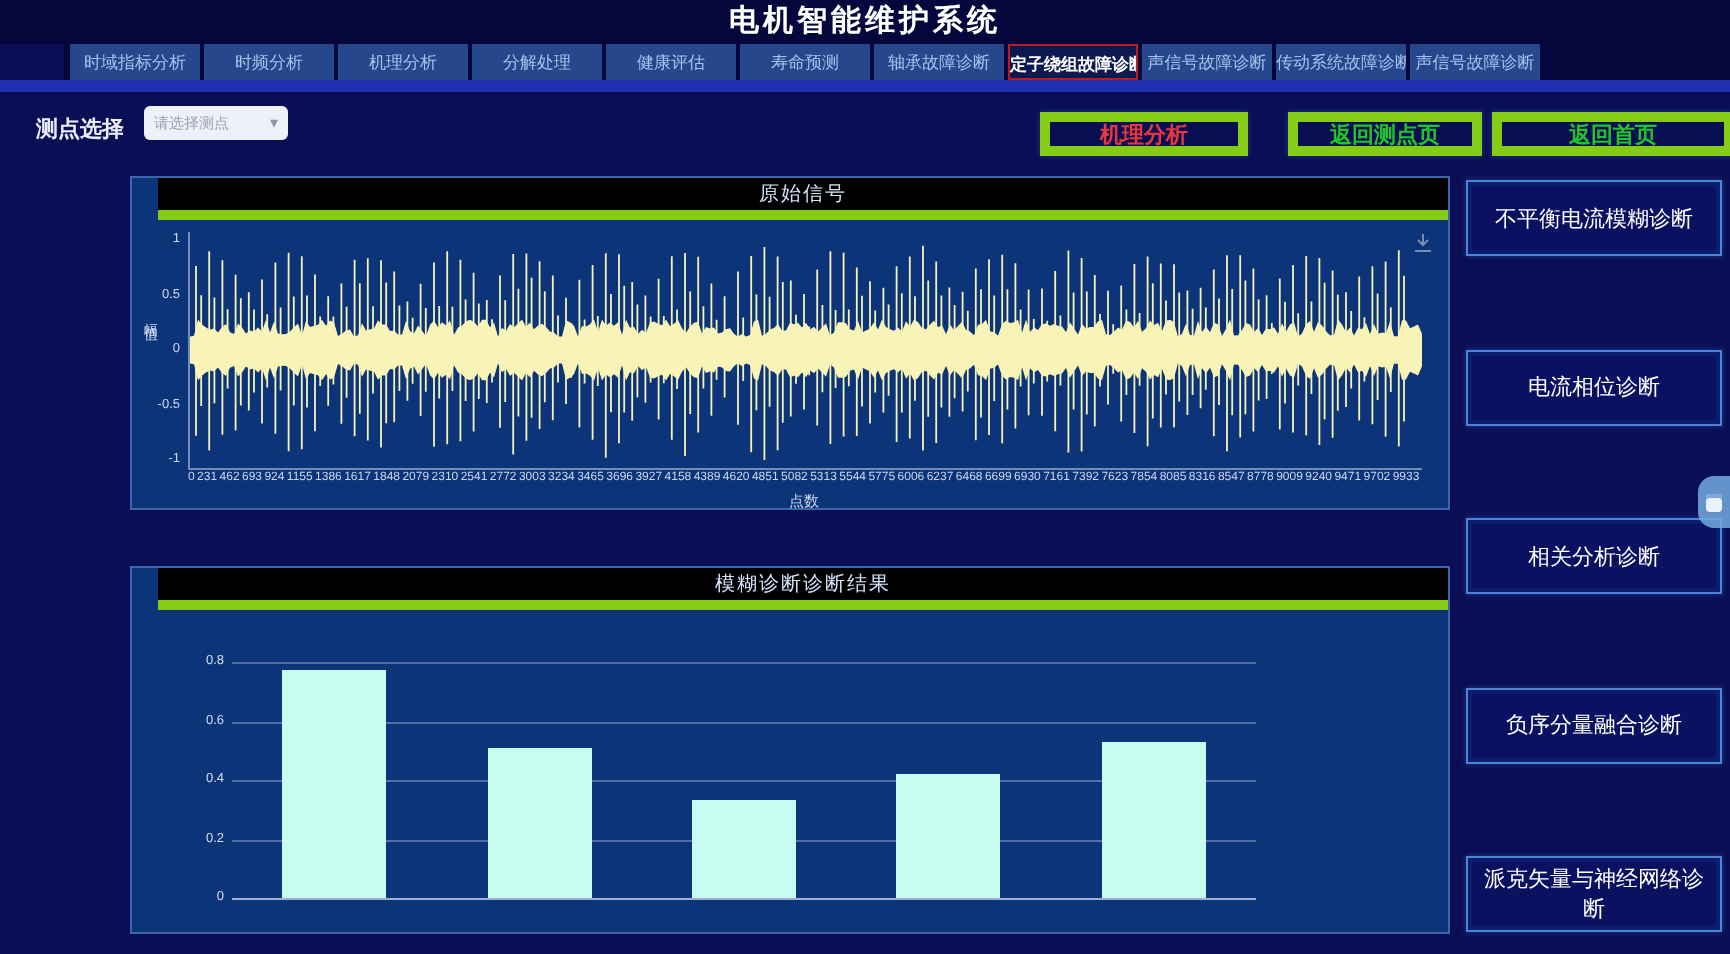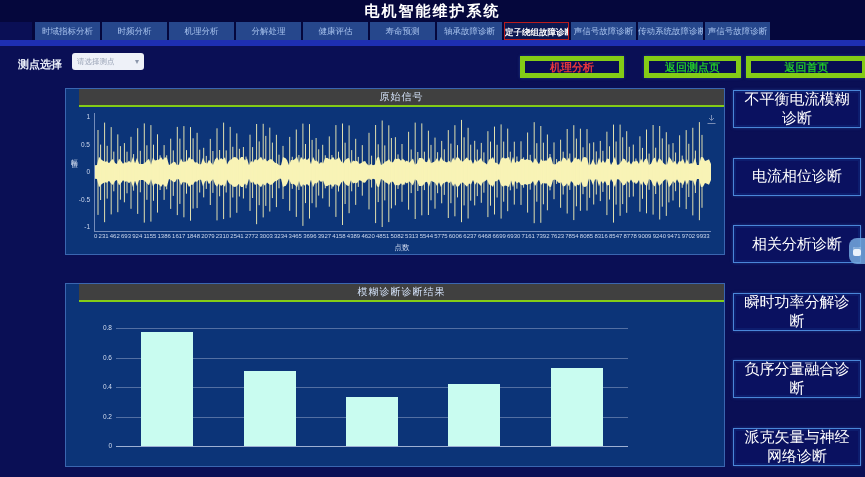--- a/index.html
+++ b/index.html
@@ -21,21 +21,21 @@
   .dropdown{position:absolute;left:72px;top:53px;width:72px;height:17px;background:#eef1f8;border-radius:3px;
             display:flex;align-items:center;justify-content:space-between;padding:0 5px;box-sizing:border-box;cursor:pointer;}
   .dropdown .ph{font-size:7.5px;color:#98a2b5;}
   .dropdown .chev{font-size:8px;color:#8b96aa;line-height:1;}
   
   .action-btn{position:absolute;top:56px;height:22px;border:5px solid #84cc16;background:rgba(8,14,80,.55);
               box-shadow:0 0 3px rgba(70,130,220,.35);display:flex;align-items:center;justify-content:center;
               font-size:11px;font-weight:600;cursor:pointer;box-sizing:border-box;}
   
   .panel{position:absolute;border:1px solid #3a66b0;background:#0c3478;box-sizing:border-box;}
-  .panel-header{height:16px;background:#404040;border-bottom:2px solid #84cc16;display:flex;align-items:center;justify-content:center;margin-left:13px;}
+  .panel-header{height:16px;background:#000000;border-bottom:5px solid #84cc16;display:flex;align-items:center;justify-content:center;margin-left:13px;}
   .panel-header span{font-size:10px;color:#d3e1f8;letter-spacing:1px;}
   .panel-body{position:relative;width:100%;}
   .wf-panel{left:65px;top:88px;width:660px;height:167px;}
   .wf-panel .panel-body{height:150px;}
   .bar-panel{left:65px;top:283px;width:660px;height:184px;}
   .bar-panel .panel-body{height:167px;}
   
   .save-ico{position:absolute;right:7px;top:4px;cursor:pointer;opacity:.8;}
   .wf-ylabel{position:absolute;left:3px;top:46px;writing-mode:vertical-rl;font-size:7px;color:#cdd8ee;letter-spacing:2px;}
   .wf-yticks{position:absolute;left:0;top:6px;width:26px;height:118px;}
@@ -50,21 +50,21 @@
   .gridline{position:absolute;left:0;width:100%;height:0;border-top:1px solid rgba(170,185,215,.45);}
   .gridline.zero{border-top:1px solid rgba(195,208,235,.8);}
   .bar-ytick{position:absolute;left:-30px;width:26px;text-align:right;font-size:6.5px;color:#d5def0;}
   .bars{position:absolute;left:0;top:0;width:100%;height:118px;display:flex;justify-content:space-around;align-items:flex-end;}
   .bar{width:52px;}
   
   .side-col{position:absolute;left:733px;top:90px;width:128px;height:376px;
             display:flex;flex-direction:column;justify-content:space-between;}
   .side-btn{height:38px;border:1px solid #4a86d8;background:#0a1160;
             box-shadow:inset 0 0 0 2px #0d1d6e,0 0 3px rgba(70,130,220,.35);
-            display:flex;align-items:center;justify-content:center;font-size:15px;color:#ffffff;
+            display:flex;align-items:center;justify-content:center;font-size:11px;color:#ffffff;
             cursor:pointer;box-sizing:border-box;text-align:center;padding:0 4px;}
   
   .float-widget{position:absolute;left:849px;top:238px;width:16px;height:26px;background:rgba(116,169,223,.85);
                 border-radius:8px 0 0 8px;cursor:pointer;display:flex;align-items:center;justify-content:center;}
   .fw-ico{display:block;width:8px;height:9px;background:#eaf2fc;border-radius:2px;
           box-shadow:inset 0 2px 0 #7fa9d8;}
 </style>
 </head>
 <body>
 
@@ -197,21 +197,20 @@
             <div class="bar" style="height: 78.2px; background: rgb(201, 252, 240);"></div>
           </div>
         </div>
     </div>
   </div>
 
   <div class="side-col">
       <div class="side-btn">不平衡电流模糊诊断</div>
       <div class="side-btn">电流相位诊断</div>
       <div class="side-btn">相关分析诊断</div>
-      <div class="side-btn">瞬时功率分解诊断</div>
       <div class="side-btn">负序分量融合诊断</div>
       <div class="side-btn">派克矢量与神经网络诊断</div>
     </div>
 
   <div class="float-widget">
     <span class="fw-ico"></span>
   </div>
 
 </div>
 

